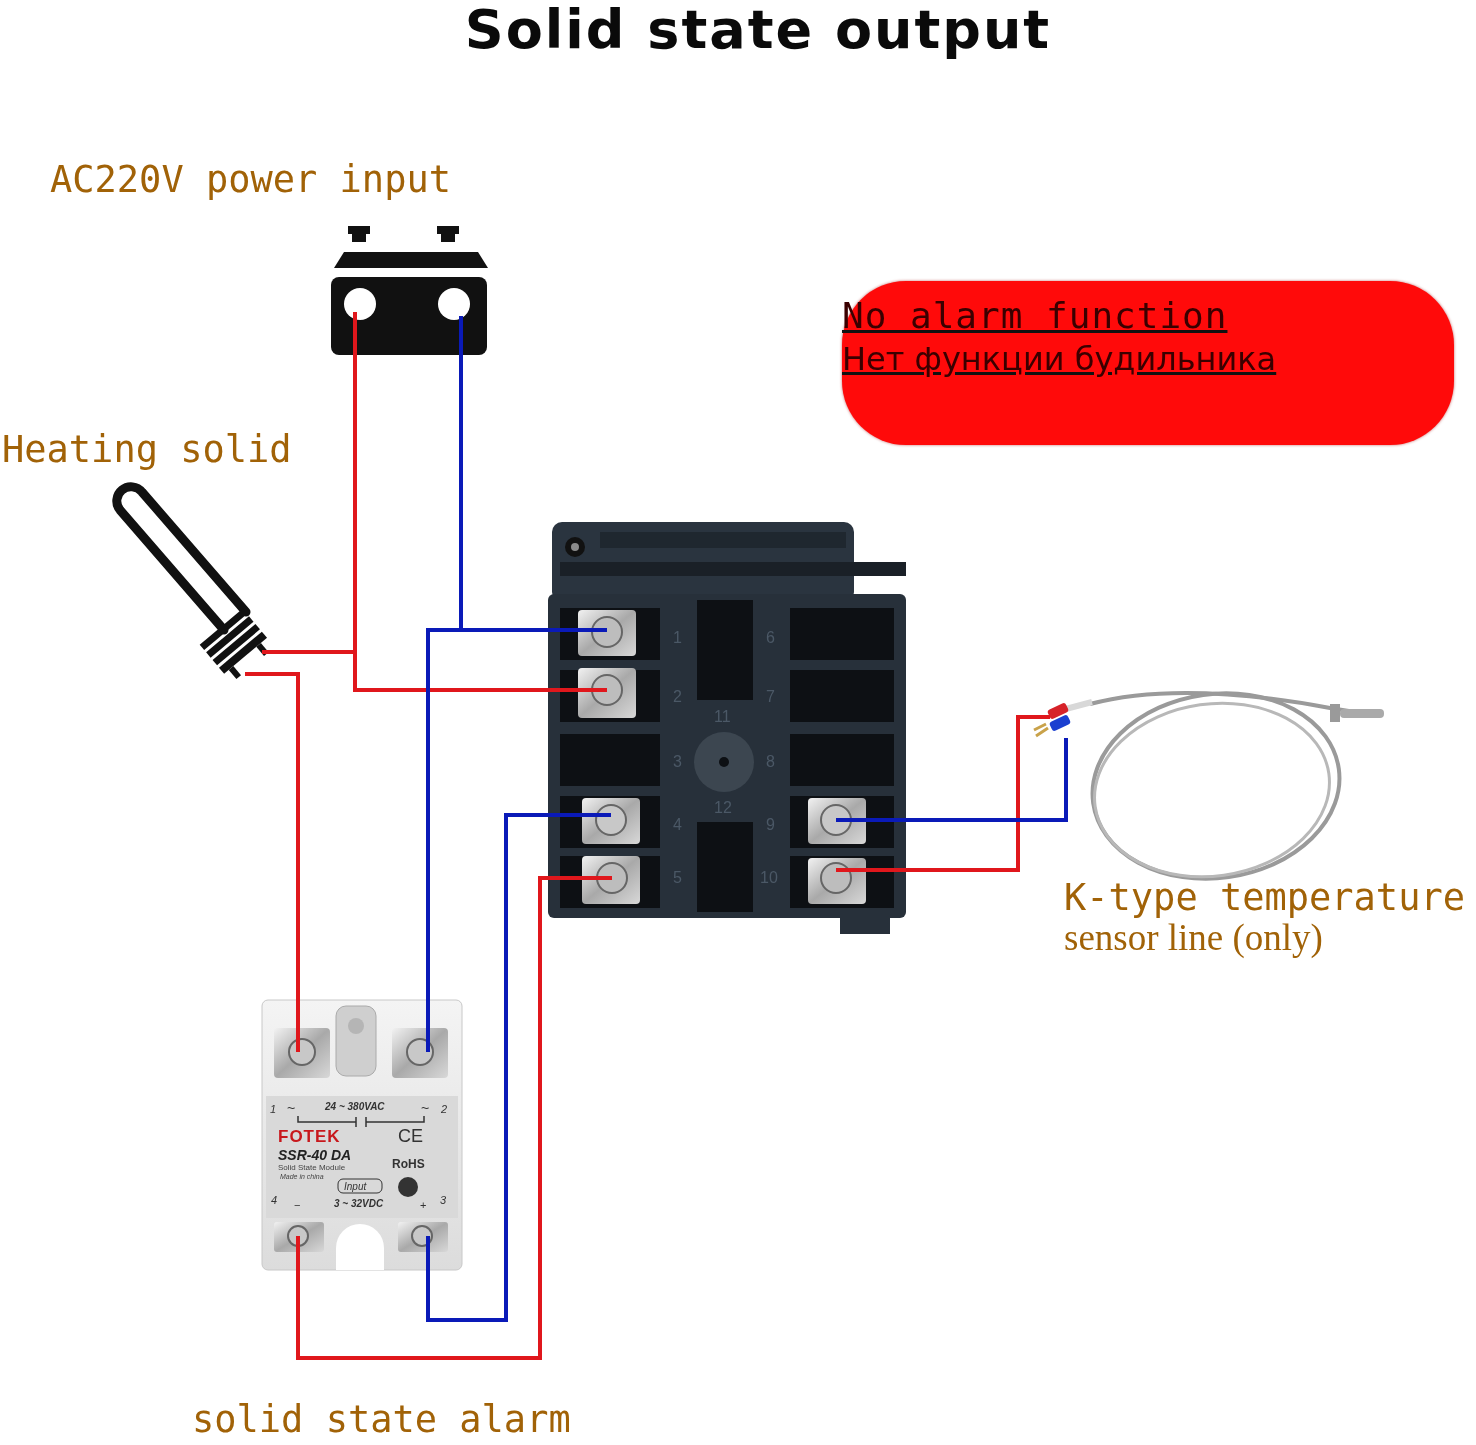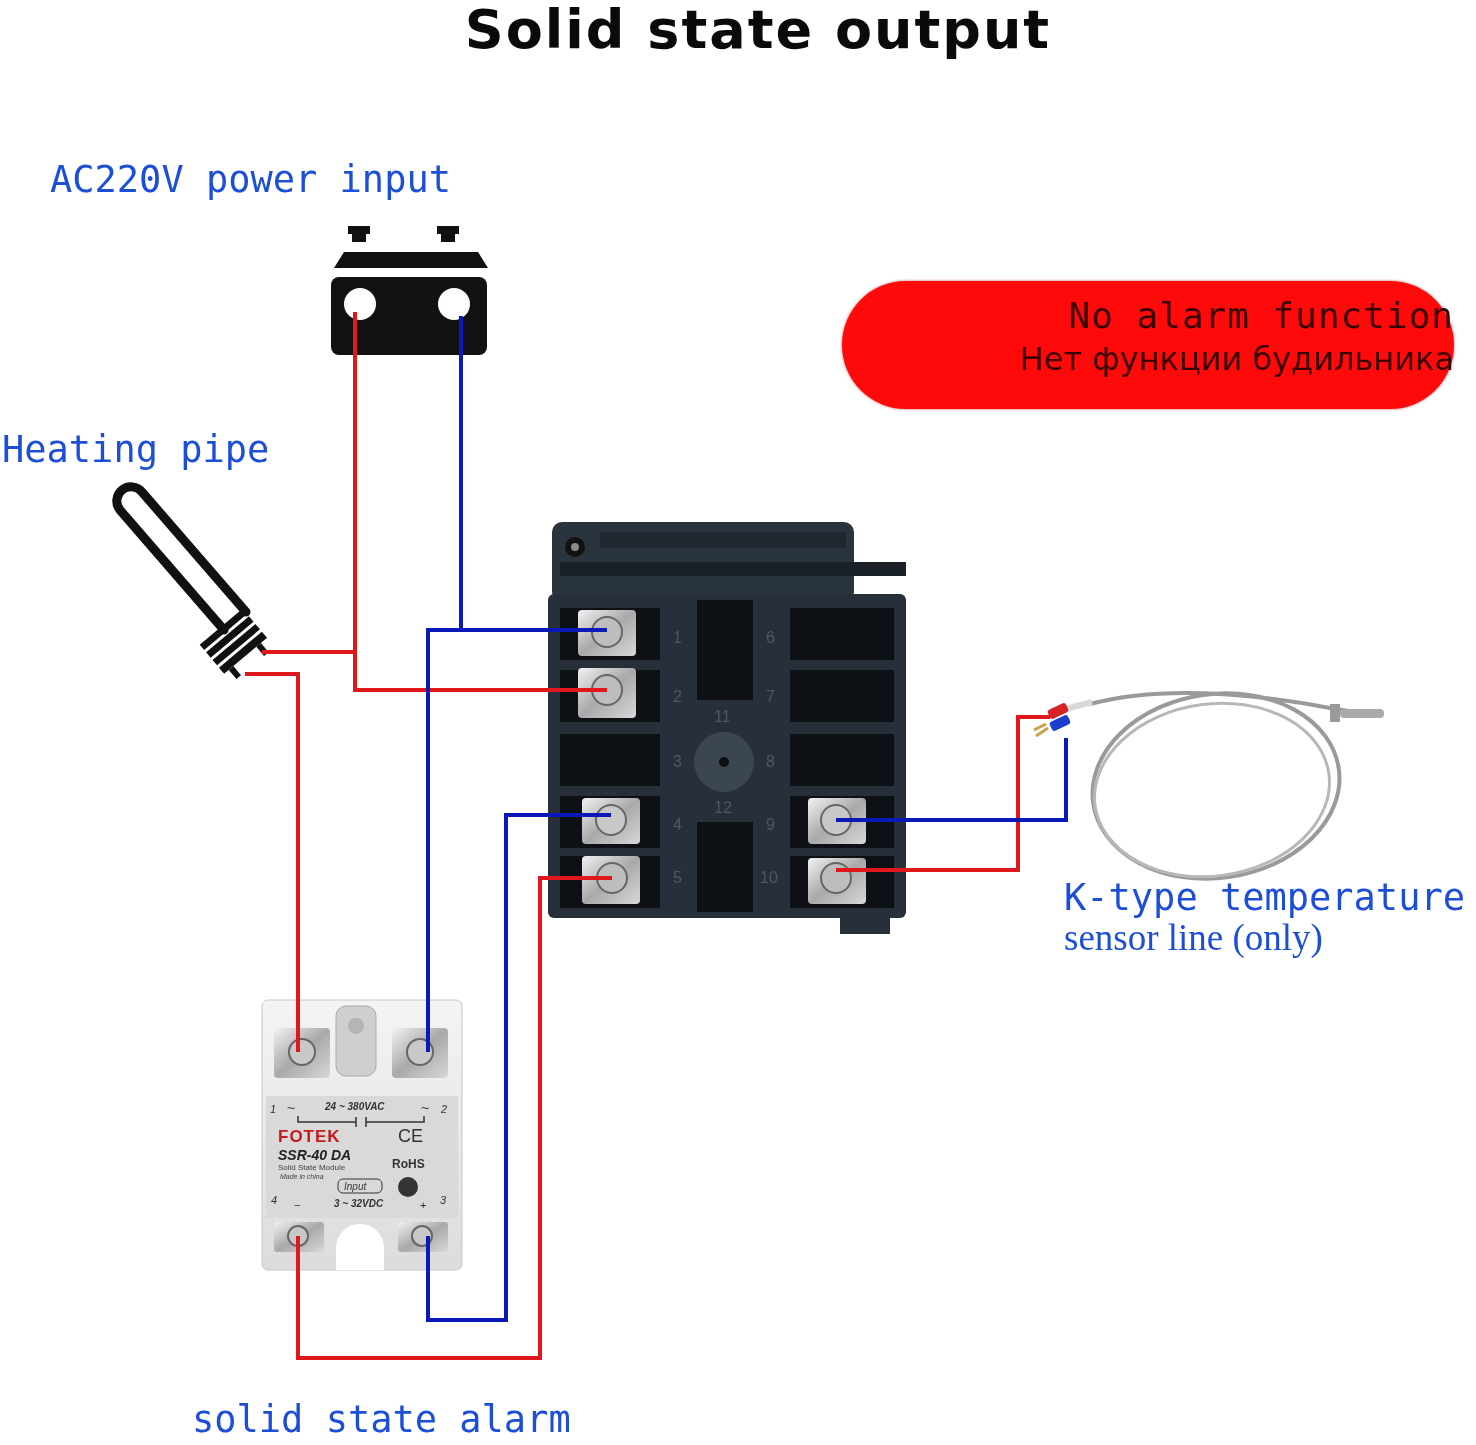--- a/index.html
+++ b/index.html
@@ -1,33 +1,33 @@
 <!DOCTYPE html>
 <html><head>
 <meta charset="utf-8">
 <style>
   html, body { margin:0; padding:0; background:#ffffff; }
   body { width:1476px; height:1445px; position:relative; overflow:hidden; font-family:"DejaVu Sans Mono","Liberation Mono",monospace; color:#111; }
   .abs { position:absolute; }
   .title { left:0; width:1476px; top:0; text-align:center; font-family:"DejaVu Sans","Liberation Sans",sans-serif; font-weight:bold; font-size:54px; letter-spacing:2px; line-height:60px; color:#0a0a0a;padding-left:20px; }
-  .label { font-size:37px; white-space:nowrap; color:#1d4ed8; letter-spacing:0px; }
-  .alarm { left:842px; top:281px; width:612px; height:128px; background:#ff0a0a; border-radius:64px; box-shadow:0 0 3px rgba(160,0,0,0.6); text-align:right; }
+  .label { font-size:37px; white-space:nowrap; color:#a16207; letter-spacing:0px; }
+  .alarm { left:842px; top:281px; width:612px; height:164px; background:#ff0a0a; border-radius:64px; box-shadow:0 0 3px rgba(160,0,0,0.6); text-align:left;text-decoration:underline; }
   .alarm .l1 { margin-top:14px; font-size:36px; color:#3a0000; font-family:"DejaVu Sans Mono","Liberation Mono",monospace; letter-spacing:1px; }
   .alarm .l2 { margin-top:4px; font-size:32px; color:#3a0000; font-family:"DejaVu Sans","Liberation Sans",sans-serif; }
   svg.wires { position:absolute; left:0; top:0; }
   .ctl-num { font-family:"Liberation Sans",sans-serif; font-size:16px; fill:#4b5866; }
   .ssr-text { font-family:"Liberation Sans",sans-serif; }
 </style>
 </head>
 <body>
 
 <div class="abs title">Solid state output</div>
 
 <div class="abs label" style="left:50px; top:158px;">AC220V power input</div>
-<div class="abs label" style="left:2px; top:428px;">Heating pipe</div>
+<div class="abs label" style="left:2px; top:428px;">Heating solid</div>
 <div class="abs label" style="left:192px; top:1398px;">solid state alarm</div>
 <div class="abs label" style="left:1064px; top:876px;">K-type temperature</div>
 <div class="abs label" style="left:1064px; top:916px;font-family:Liberation Serif, serif;">sensor line (only)</div>
 
 <div class="abs alarm">
   <div class="l1">No alarm function</div>
   <div class="l2">Нет функции будильника</div>
 </div>
 
 <svg class="wires" width="1476" height="1445" viewBox="0 0 1476 1445">

